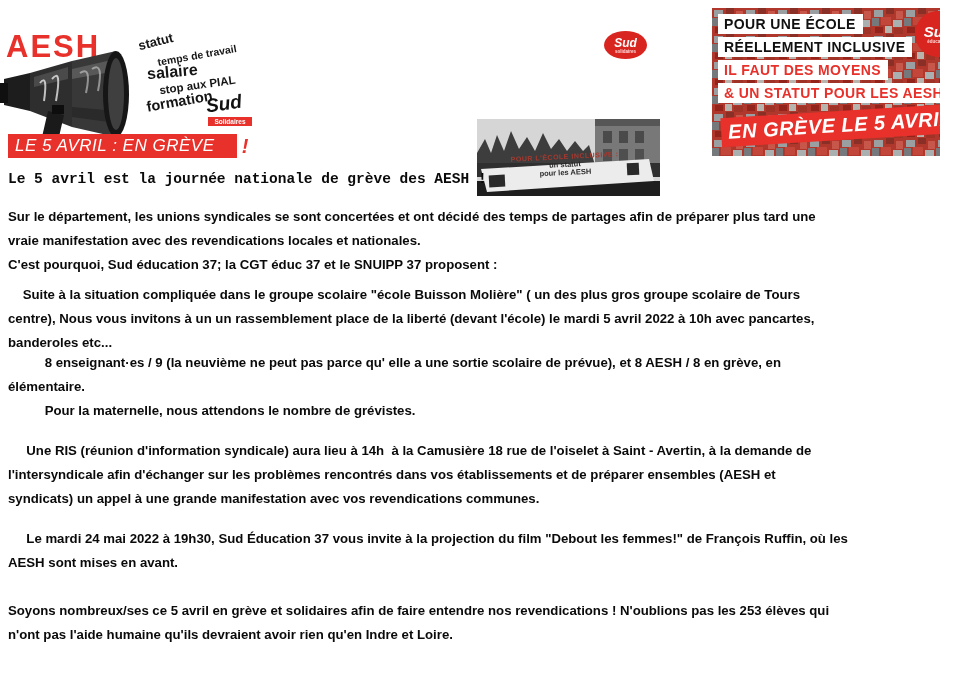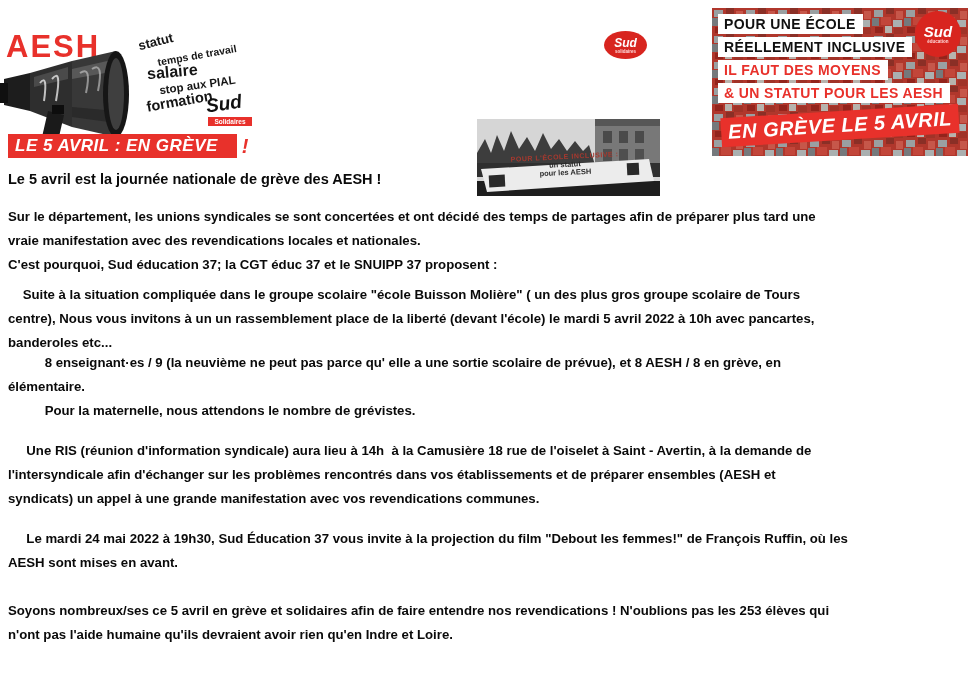--- a/index.html
+++ b/index.html
@@ -15,61 +15,61 @@
   .w0{left:138px;top:1px;font-size:13px;transform:rotate(-14deg);}
   .w1{left:157px;top:16px;font-size:10.5px;transform:rotate(-10deg);}
   .w2{left:147px;top:30px;font-size:16px;transform:rotate(-5deg);}
   .w3{left:159px;top:46px;font-size:11.5px;transform:rotate(-8deg);}
   .w4{left:146px;top:60px;font-size:14.5px;transform:rotate(-10deg);}
   .sud-logo-left{position:absolute;left:206px;top:60px;font-size:19px;font-weight:900;
                  font-style:italic;color:#111;transform:rotate(-8deg);}
   .sud-logo-left-sub{position:absolute;left:208px;top:84px;width:44px;height:9px;background:#e8312b;
                  color:#fff;font-size:6.5px;font-weight:bold;text-align:center;line-height:9px;}
   .banner-left{position:absolute;left:8px;top:101px;width:229px;height:24px;background:#e8312b;
-               color:#fff;font-weight:700;font-style:italic;font-size:17px;letter-spacing:.5px;
+               color:#fff;font-weight:400;font-style:italic;font-size:17px;letter-spacing:.5px;
                display:flex;align-items:center;padding-left:7px;box-sizing:border-box;white-space:nowrap;}
   .banner-left-bang{position:absolute;left:237px;top:101px;width:16px;height:24px;background:#fff;
                color:#e8312b;font-weight:900;font-style:italic;font-size:20px;text-align:center;line-height:24px;}
 
   
   .poster-mid{position:absolute;left:477px;top:4px;width:183px;height:192px;}
   .mid-slogan{position:absolute;left:5px;top:-3px;font-size:17.5px;line-height:23.5px;
               font-weight:bold;color:#cc2b24;white-space:pre-line;}
   .mid-logo{position:absolute;left:127px;top:27px;width:43px;height:28px;background:#d8251f;
             border-radius:50%;display:flex;flex-direction:column;align-items:center;justify-content:center;}
   .mid-logo .s{color:#fff;font-style:italic;font-weight:900;font-size:12px;line-height:12px;}
   .mid-logo .b{color:#ffdede;font-size:4.5px;line-height:5px;font-weight:bold;}
   .mid-photo{position:absolute;left:0;top:115px;width:183px;height:77px;overflow:hidden;}
   .mid-banner-text{position:absolute;left:8px;top:34px;width:160px;transform:rotate(-3deg);
                    text-align:center;font-weight:bold;}
   .mid-banner-l1{font-size:7px;line-height:8px;color:#a8392f;letter-spacing:.5px;}
   .mid-banner-l2{font-size:7.5px;line-height:8px;color:#2b2b2b;white-space:pre-line;}
 
   
-  .poster-right{position:absolute;left:712px;top:8px;width:256px;height:148px;overflow:hidden;}
+  .poster-right{position:absolute;left:712px;top:8px;width:228px;height:148px;overflow:hidden;}
   .mosaic{position:absolute;left:0;top:0;}
   .strip{position:absolute;left:6px;background:#fff;padding:2px 7px 2px 6px;font-weight:800;
          font-size:14px;letter-spacing:.4px;white-space:nowrap;}
   .s0{top:6px;color:#101010;}
   .s1{top:29px;color:#101010;}
   .s2{top:52px;color:#e8312b;}
   .s3{top:75px;color:#e8312b;}
   .banner-right{position:absolute;left:9px;top:103px;width:238px;height:29px;background:#e8312b;
                 color:#fff;font-weight:900;font-style:italic;font-size:20px;letter-spacing:.5px;
                 display:flex;align-items:center;justify-content:center;transform:rotate(-3.5deg);
                 white-space:nowrap;}
   .right-logo{position:absolute;left:203px;top:3px;width:46px;height:46px;background:#d8251f;
               border-radius:50%;display:flex;flex-direction:column;align-items:center;justify-content:center;}
   .right-logo .s{color:#fff;font-style:italic;font-weight:900;font-size:15px;line-height:15px;}
   .right-logo .b{color:#ffd7d7;font-size:4.5px;line-height:5px;font-weight:bold;}
 
   
   .bodyline{position:absolute;left:8px;width:958px;font-weight:bold;white-space:pre-wrap;}
   .salutation{top:140px;font-size:14.5px;}
-  .intro{top:171px;font-size:14.5px;}
+  .intro{top:171px;font-size:14.5px;font-family:Liberation Mono, monospace;}
   .para{font-size:13.2px;line-height:24px;letter-spacing:0;}
   .p0{top:205px;} .p1{top:277px;margin-top:6px;} .p2{top:351px;}
   .p3{top:439px;} .p4{top:527px;} .p5{top:599px;}
 </style>
 </head>
 <body>
 
 <div class="page">
 
   <div class="poster-left">

